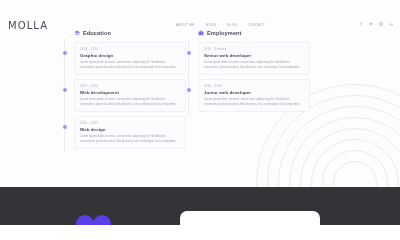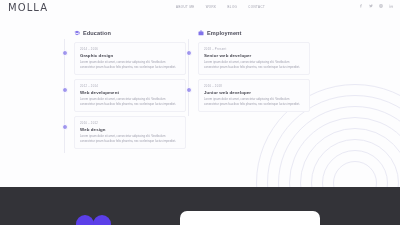--- a/index.html
+++ b/index.html
@@ -12,21 +12,21 @@
   #page{position:absolute;inset:0;background:#fdfdfe;overflow:hidden;}
 
   
   .rings{position:absolute;right:-60px;top:78px;width:210px;height:210px;pointer-events:none;}
   .rings span{
     position:absolute;border:1px solid #e9e9f4;border-radius:50%;
     left:50%;top:50%;transform:translate(-50%,-50%);
   }
 
   
-  .header{position:absolute;left:0;top:0;width:400px;height:17px;display:flex;align-items:center;text-decoration:underline;}
+  .header{position:absolute;left:0;top:18px;width:400px;height:17px;display:flex;align-items:center;text-decoration:underline;}
   .logo{
     position:absolute;left:8px;top:2px;
     font-size:10px;letter-spacing:1.1px;color:#4a4a55;
     font-family:"DejaVu Sans",sans-serif;
   }
   .logo .dot{
     position:absolute;left:15px;top:-1.5px;width:2px;height:2px;
     background:#4a4a55;border-radius:50%;
   }
   .nav{position:absolute;left:176px;top:5px;display:flex;gap:11px;}

